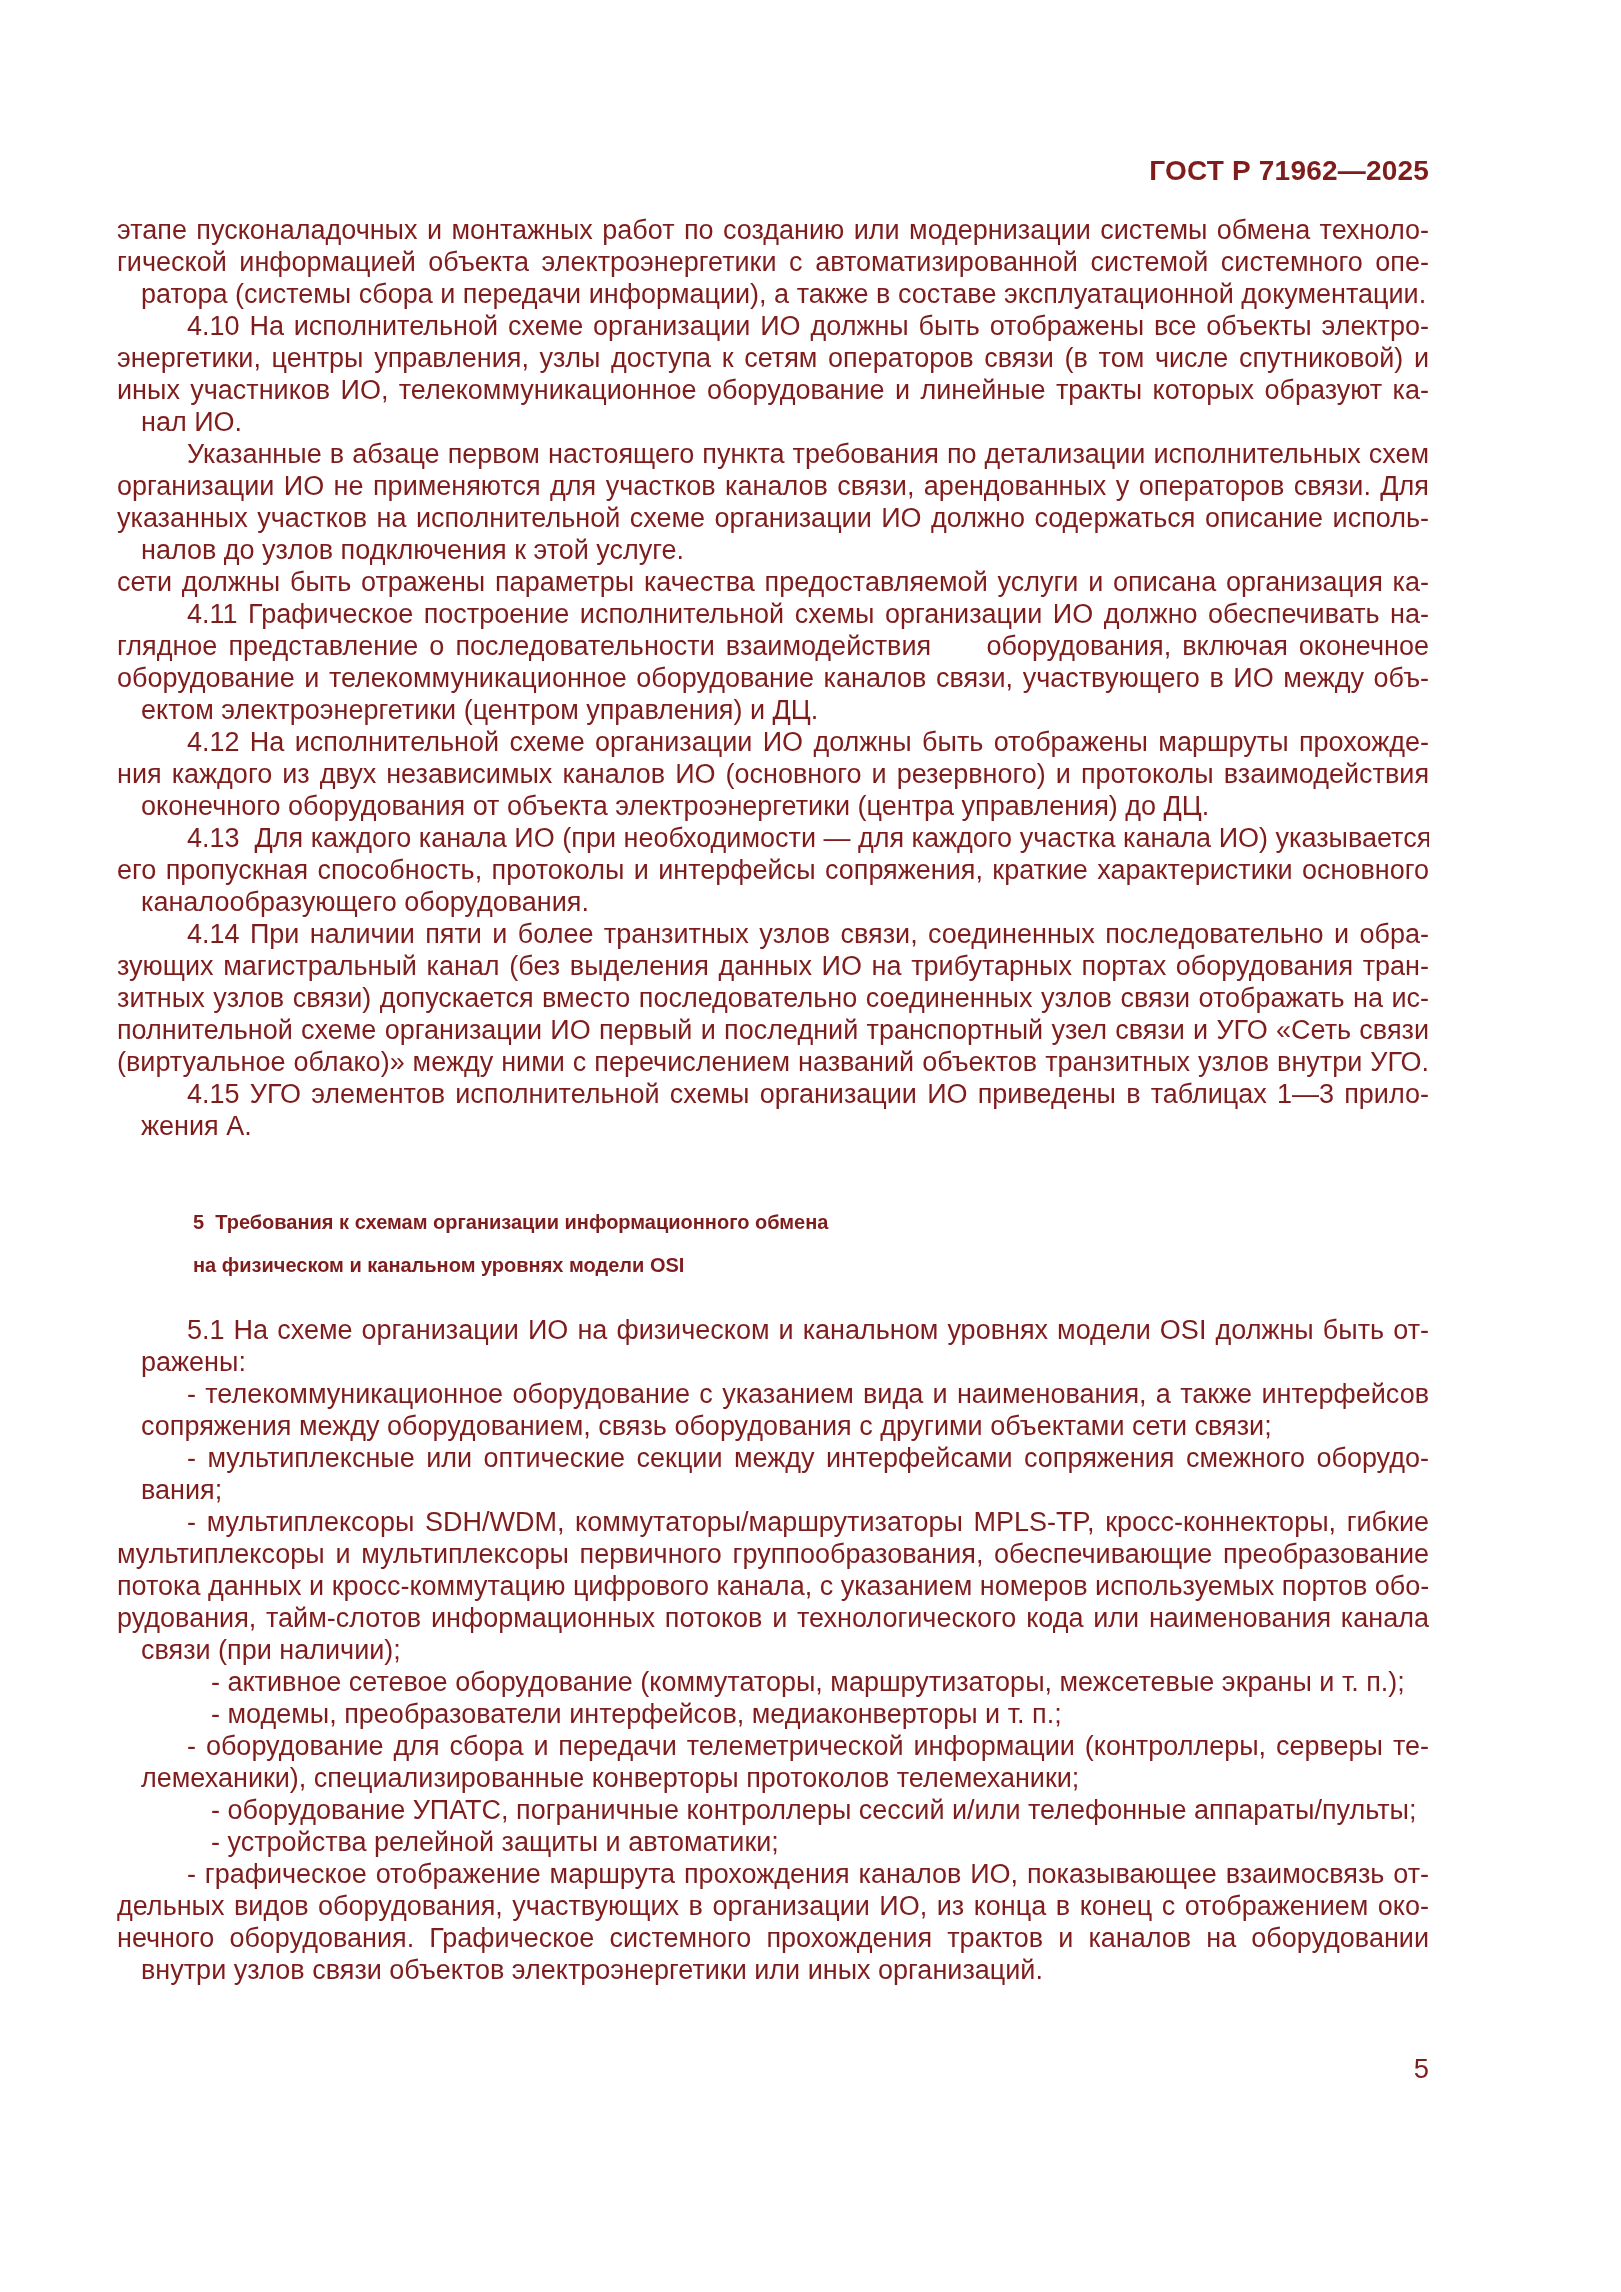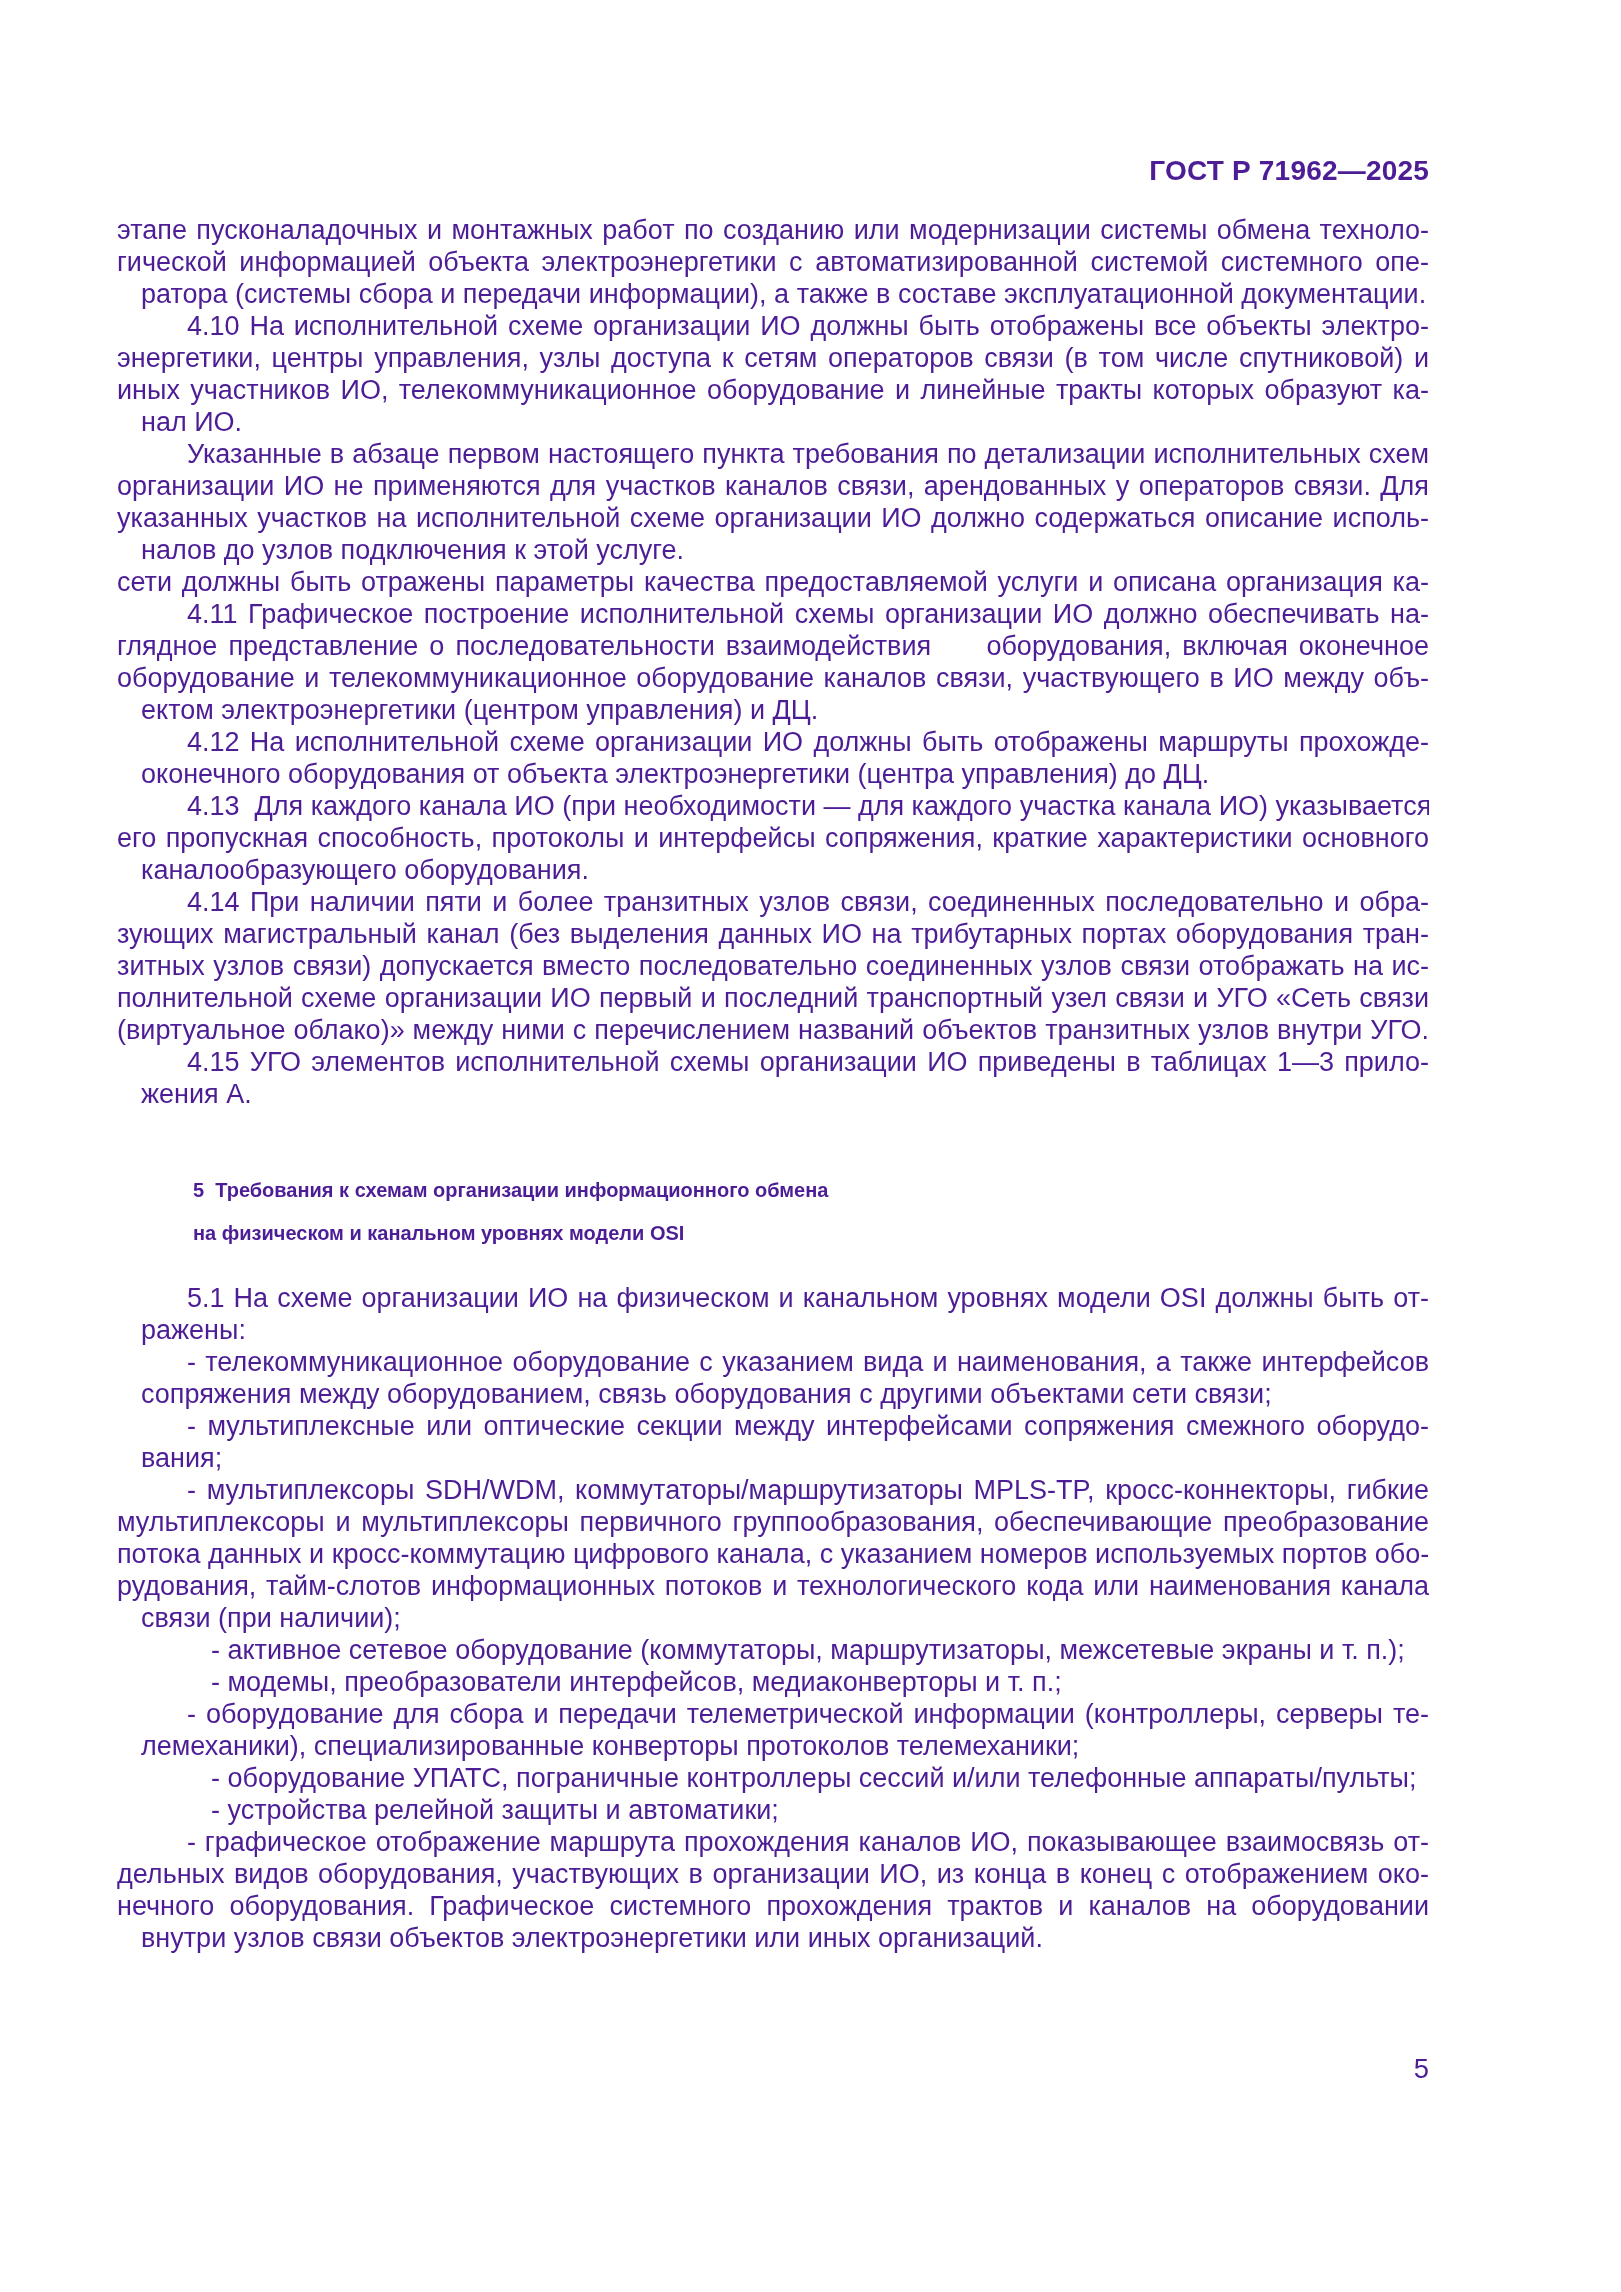--- a/index.html
+++ b/index.html
@@ -2,21 +2,21 @@
 <html lang="ru"><head>
 <meta charset="utf-8">
 <style>
   html, body { margin: 0; padding: 0; background: #ffffff; }
   .page {
     position: relative;
     width: 1621px;
     height: 2293px;
     background: #ffffff;
     font-family: "Liberation Sans", "DejaVu Sans", sans-serif;
-    color: #4c1d95;
+    color: #7f1d1d;
     overflow: hidden;
   }
   .doc-header {
     position: absolute;
     top: 155px;
     right: 192px;
     font-size: 28px;
     font-weight: bold;
     letter-spacing: 0.2px;
     white-space: nowrap;
@@ -82,20 +82,21 @@
         <div class="line">сети должны быть отражены параметры качества предоставляемой услуги и описана организация ка-</div>
       </div>
       <div class="para">
         <div class="line first">4.11 Графическое построение исполнительной схемы организации ИО должно обеспечивать на-</div>
         <div class="line">глядное представление о последовательности взаимодействия &nbsp;&nbsp;&nbsp; оборудования, включая оконечное</div>
         <div class="line">оборудование и телекоммуникационное оборудование каналов связи, участвующего в ИО между объ-</div>
         <div class="line end">ектом электроэнергетики (центром управления) и ДЦ.</div>
       </div>
       <div class="para">
         <div class="line first">4.12 На исполнительной схеме организации ИО должны быть отображены маршруты прохожде-</div>
+        <div class="line">ния каждого из двух независимых каналов ИО (основного и резервного) и протоколы взаимодействия</div>
         <div class="line end">оконечного оборудования от объекта электроэнергетики (центра управления) до ДЦ.</div>
       </div>
       <div class="para">
         <div class="line first">4.13&nbsp; Для каждого канала ИО (при необходимости — для каждого участка канала ИО) указывается</div>
         <div class="line">его пропускная способность, протоколы и интерфейсы сопряжения, краткие характеристики основного</div>
         <div class="line end">каналообразующего оборудования.</div>
       </div>
       <div class="para">
         <div class="line first">4.14 При наличии пяти и более транзитных узлов связи, соединенных последовательно и обра-</div>
         <div class="line">зующих магистральный канал (без выделения данных ИО на трибутарных портах оборудования тран-</div>

